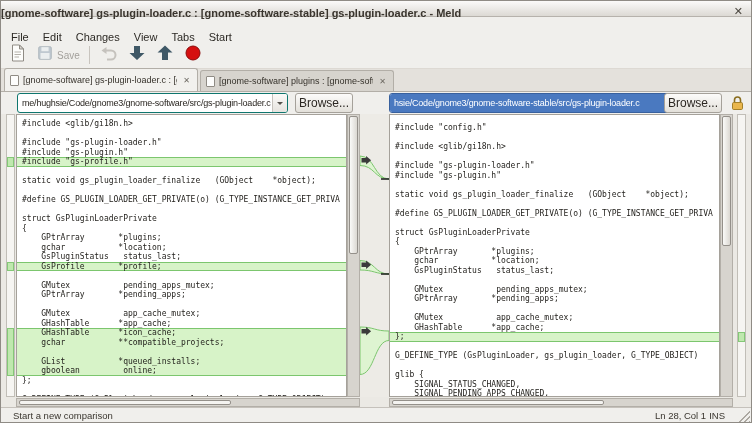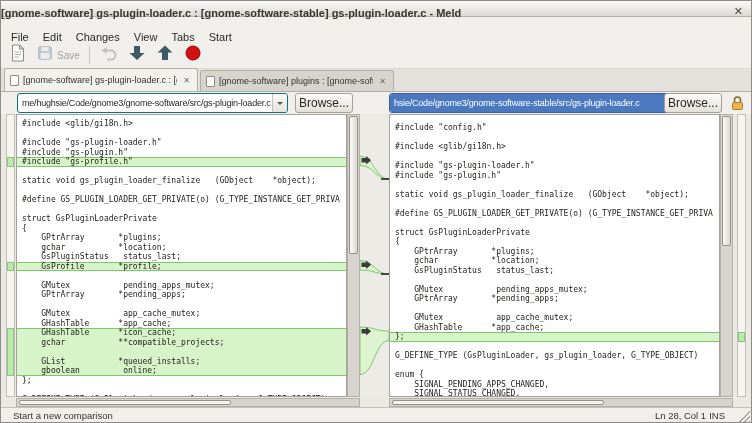--- a/index.html
+++ b/index.html
@@ -242,23 +242,23 @@
         <div class="code-line"> </div>
         <div class="code-line">    GMutex           pending_apps_mutex;</div>
         <div class="code-line">    GPtrArray       *pending_apps;</div>
         <div class="code-line"> </div>
         <div class="code-line">    GMutex           app_cache_mutex;</div>
         <div class="code-line">    GHashTable      *app_cache;</div>
         <div class="code-line diff diff-start diff-end">};</div>
         <div class="code-line"> </div>
         <div class="code-line">G_DEFINE_TYPE (GsPluginLoader, gs_plugin_loader, G_TYPE_OBJECT)</div>
         <div class="code-line"> </div>
-        <div class="code-line">enum {</div>
+        <div class="code-line">glib {</div>
+        <div class="code-line">    SIGNAL_STATUS_CHANGED,</div>
         <div class="code-line">    SIGNAL_PENDING_APPS_CHANGED,</div>
-        <div class="code-line">    SIGNAL_STATUS_CHANGED,</div>
       </div>
     <div class="vscroll right-vscroll">
         <div class="vthumb"></div>
       </div>
     <div class="map right-map" id="right-map">
         <div class="map-seg" style="top: 217px; height: 9.5px;"></div>
       </div>
     <div class="hscroll left-hscroll">
         <div class="hthumb"></div>
       </div>

